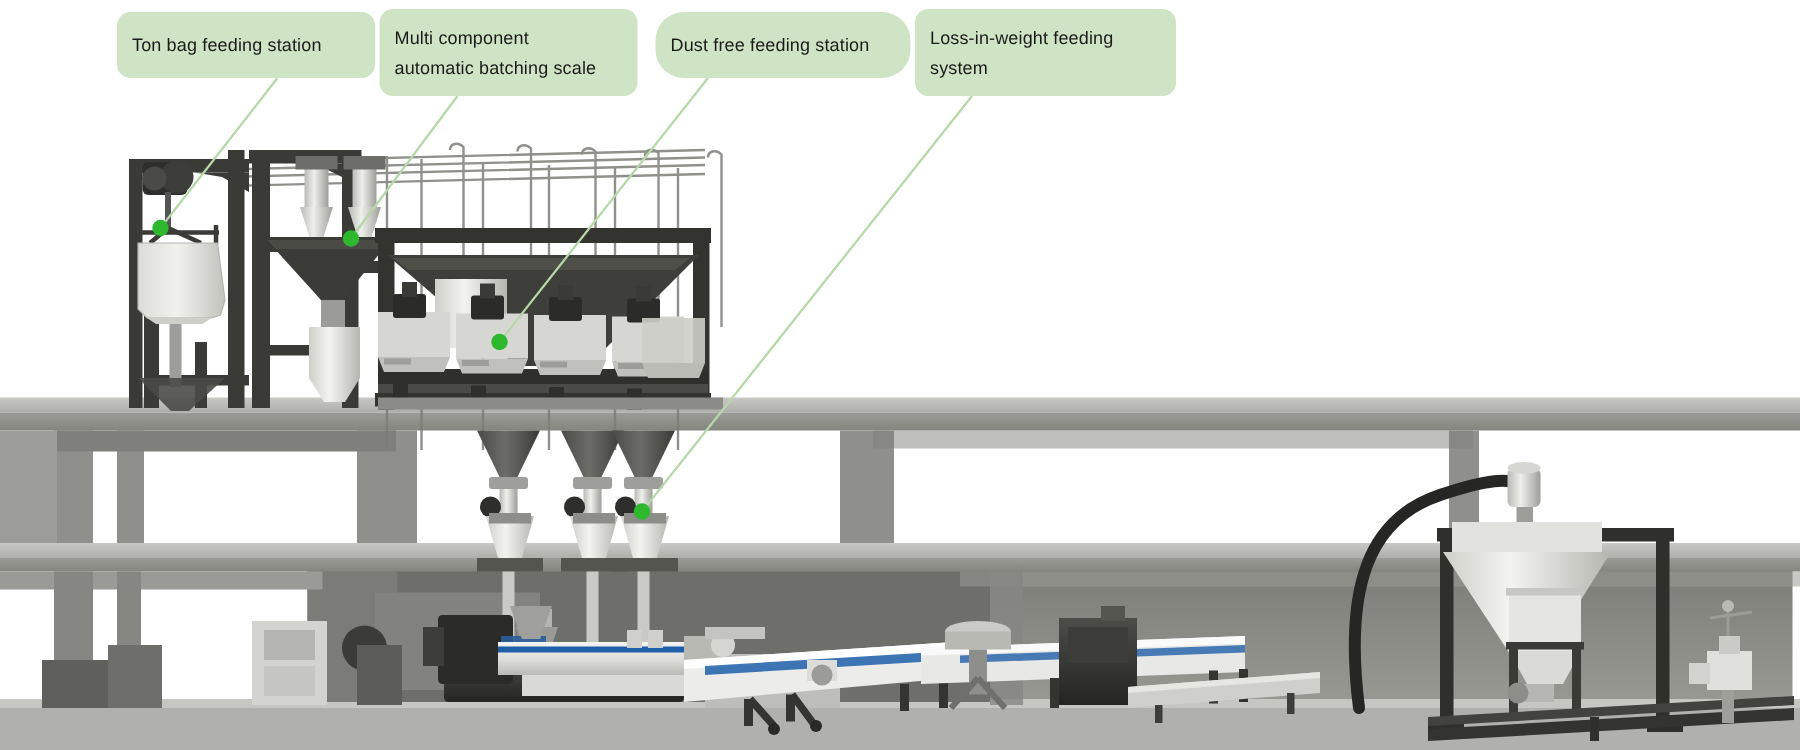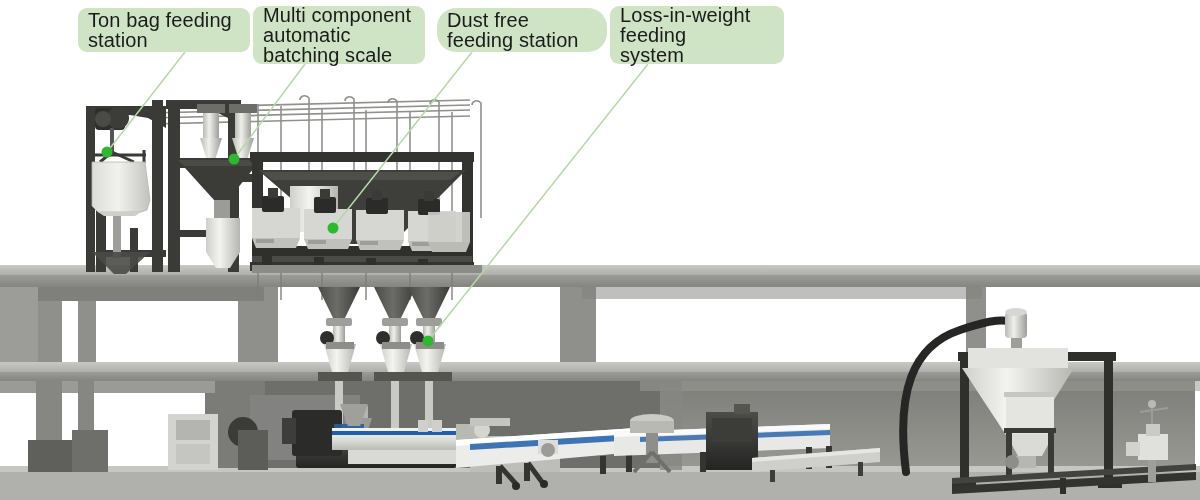--- a/index.html
+++ b/index.html
@@ -7,21 +7,21 @@
   body{font-family:"Liberation Sans","DejaVu Sans",sans-serif;}
   #stage{position:relative;width:1200px;height:500px;overflow:hidden;background:#ffffff;}
   #scene{position:absolute;left:0;top:0;width:1200px;height:500px;}
   .callout{
     position:absolute;
     background:#cfe4c5;
     border-radius:9px;
     box-sizing:border-box;
     padding:6px 9px 6px 10px;
     color:#1b1b1b;
-    font-size:20px;
+    font-size:12px;
     line-height:20px;
     letter-spacing:.1px;
     white-space:pre-line;
     display:flex;
     align-items:center;
   }
   .callout span{display:block;}
   #labels{position:absolute;left:0;top:0;width:1200px;height:500px;}
 </style>
 </head>

